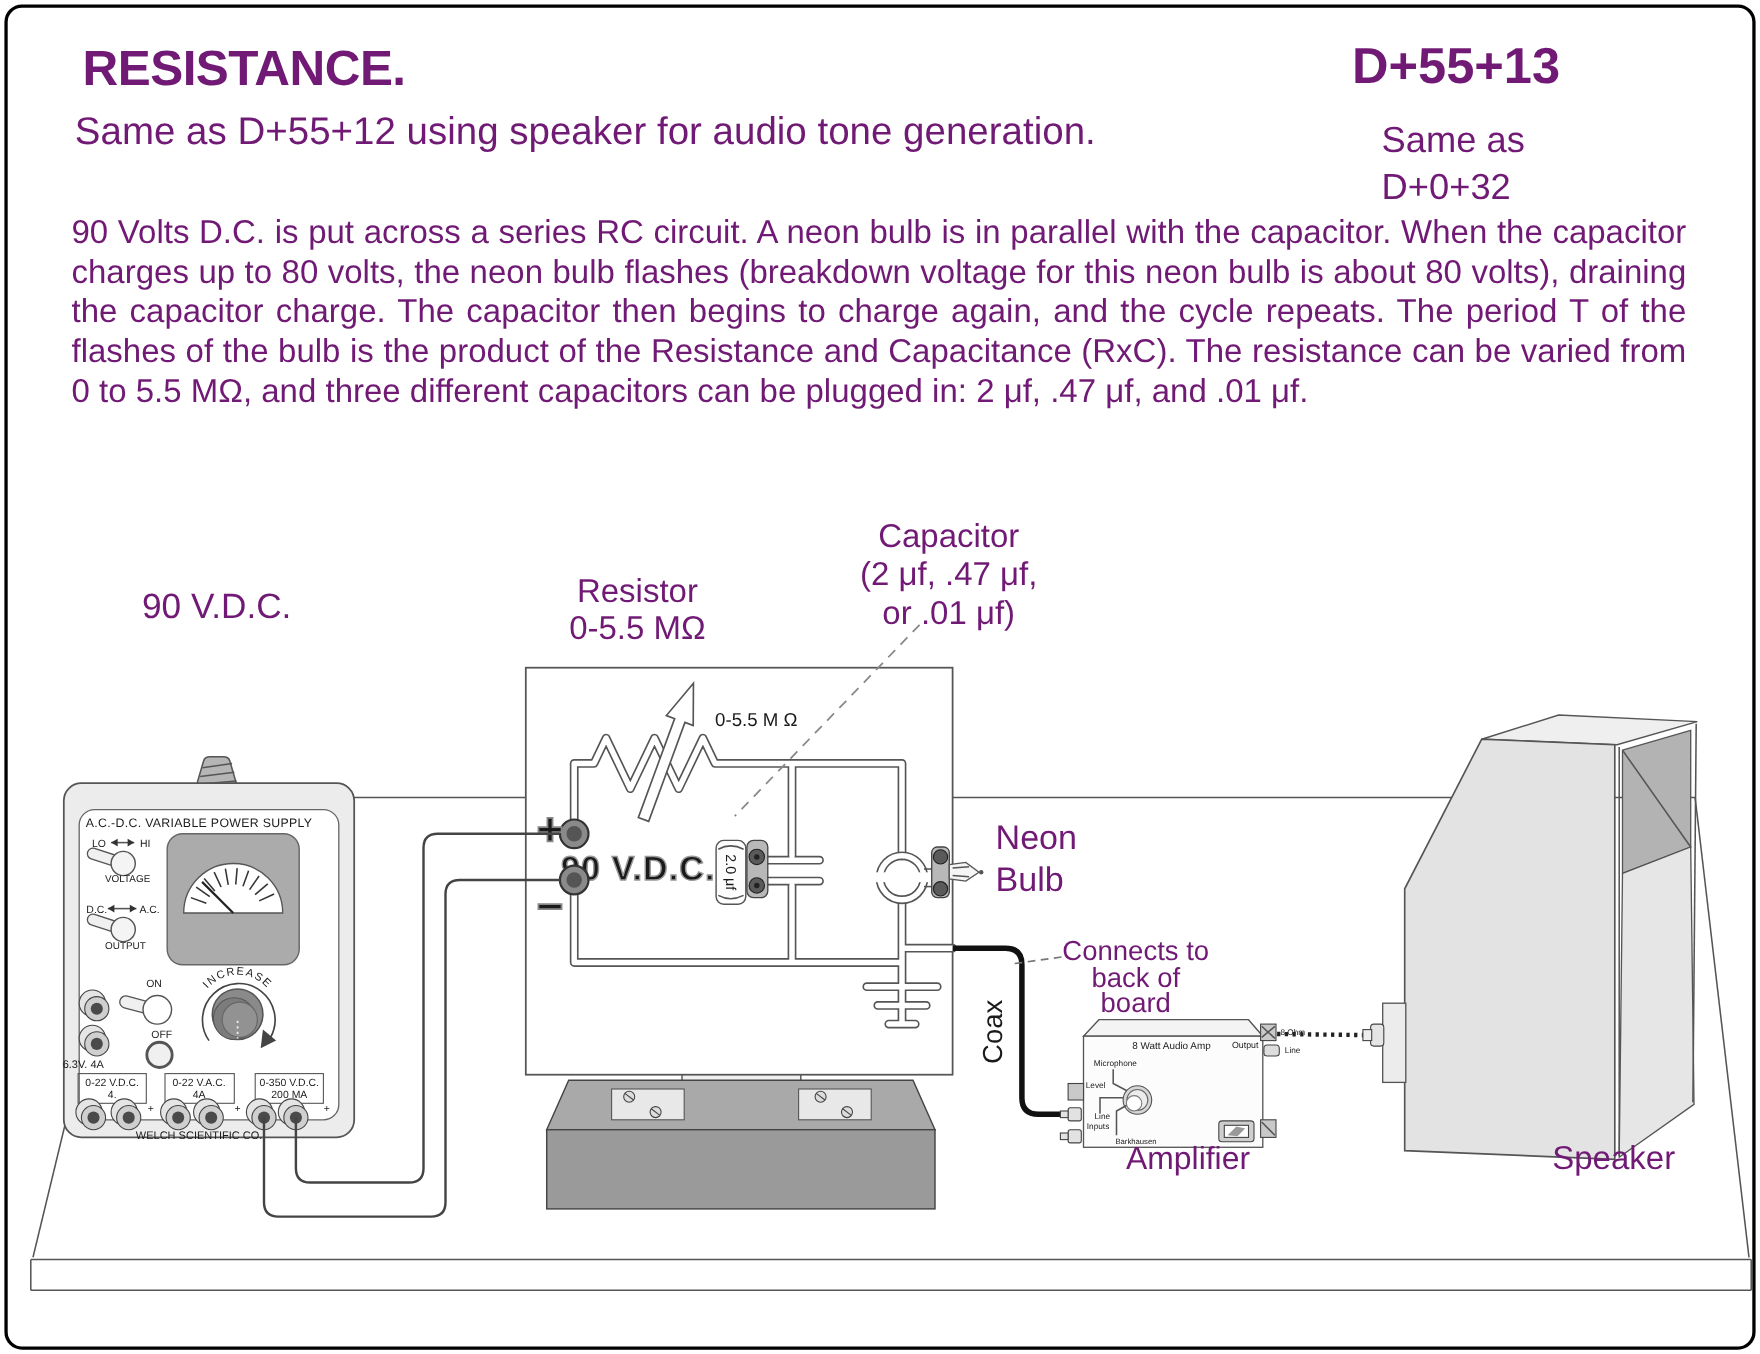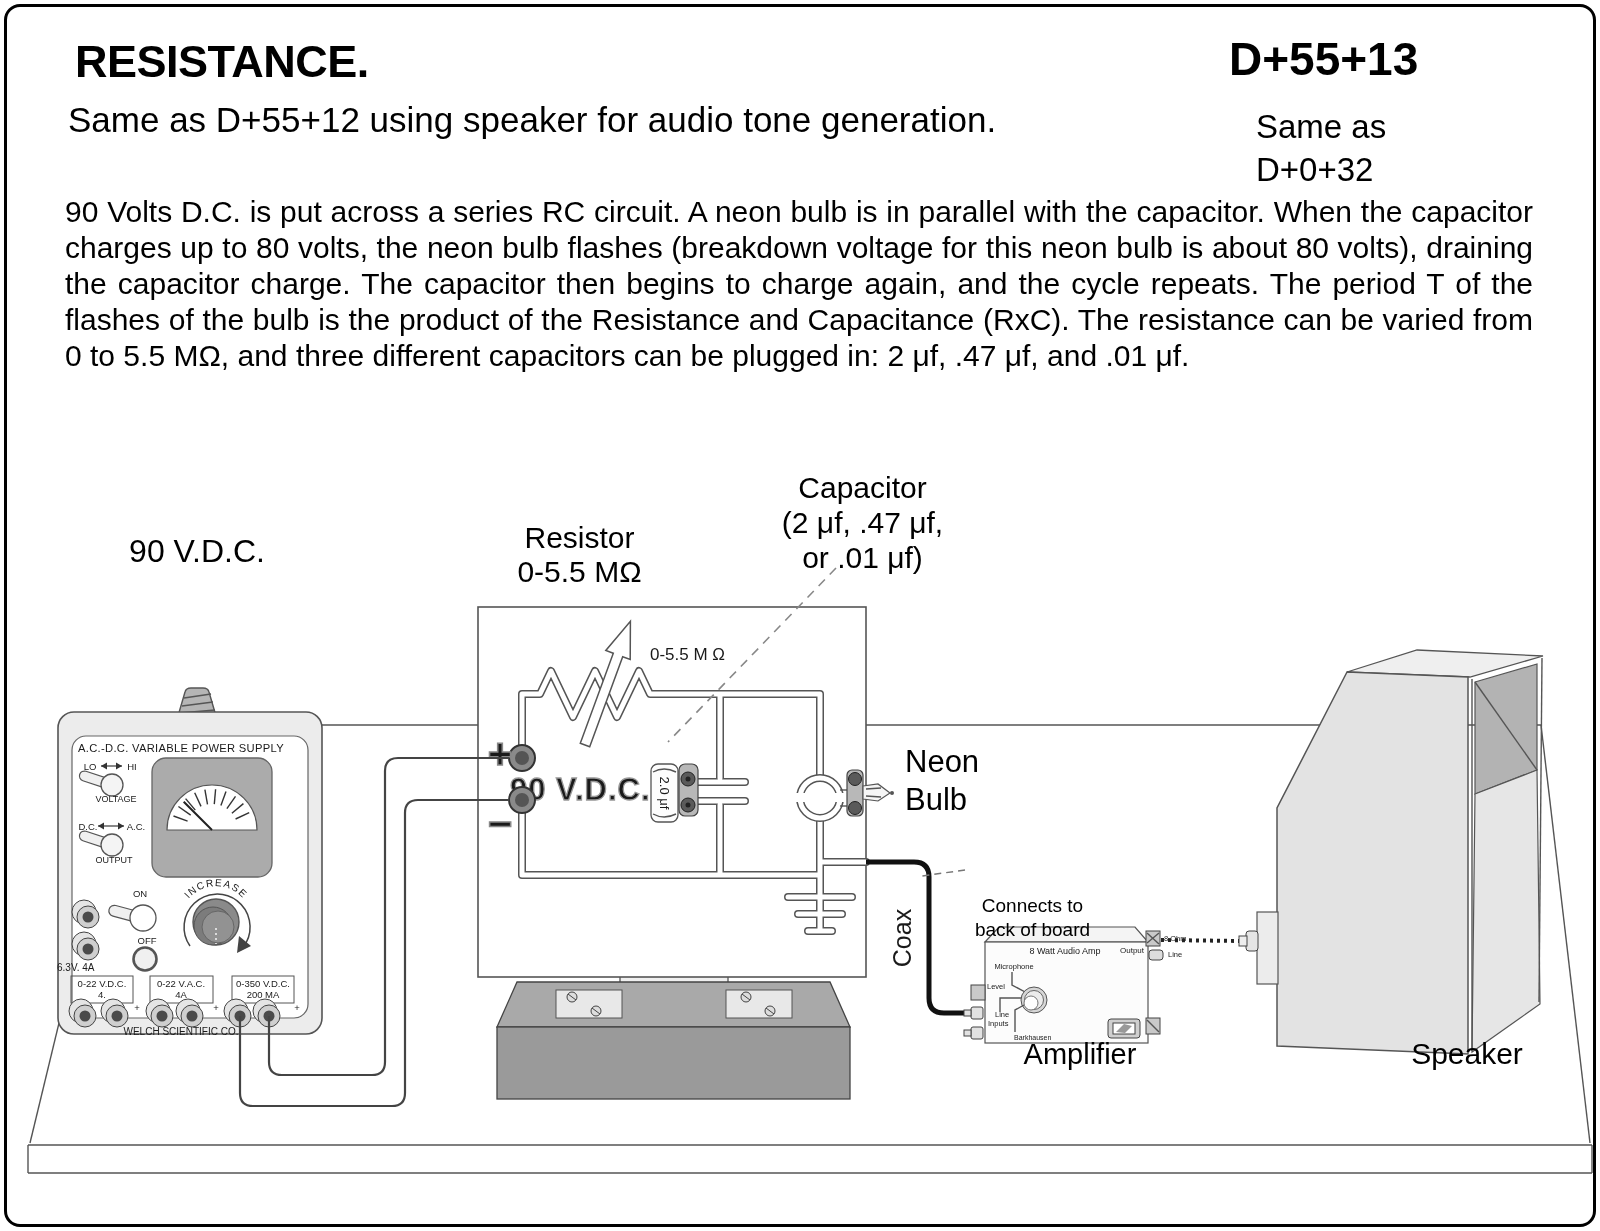--- a/index.html
+++ b/index.html
@@ -1,32 +1,32 @@
 <!DOCTYPE html>
 <html><head>
 <meta charset="utf-8">
 <style>
   html,body{margin:0;padding:0;background:#fff;}
   body{width:1600px;height:1231px;position:relative;overflow:hidden;
        font-family:"Liberation Sans",sans-serif;color:#111;}
   .frame{position:absolute;inset:4px;border:3px solid #000;border-radius:16px;}
-  .lbl{position:absolute;color:#000000;font-family:"Liberation Sans",sans-serif;}
+  .lbl{position:absolute;color:#701a75;font-family:"Liberation Sans",sans-serif;}
   .center{text-align:center;}
   #title{left:75px;top:36px;font-size:45px;font-weight:bold;letter-spacing:-.5px;}
   #code{left:1229px;top:32px;font-size:46px;font-weight:bold;}
   #subtitle{left:68px;top:100px;font-size:35px;}
   #sameas{left:1256px;top:105px;font-size:33px;line-height:43px;}
   #paras{left:65px;top:194px;width:1468px;font-size:30px;line-height:36px;text-align:justify;}
   #paras p{margin:0;}
   #paras p.ind{text-indent:82px;}
   #lbl-ps{left:62px;top:533px;width:270px;font-size:32px;line-height:36px;}
   #lbl-res{left:472px;top:521px;width:215px;font-size:30px;line-height:34px;}
   #lbl-cap{left:750px;top:470px;width:225px;font-size:30px;line-height:35px;}
   #lbl-neon{left:905px;top:743px;width:130px;font-size:31px;line-height:38px;}
-  #lbl-conn{left:960px;top:854px;width:145px;font-size:19px;line-height:23.5px;margin-top:40px;}
+  #lbl-conn{left:960px;top:854px;width:145px;font-size:25px;line-height:23.5px;}
   #lbl-amp{left:990px;top:1038px;width:180px;font-size:29px;}
   #lbl-spk{left:1377px;top:1037px;width:180px;font-size:30px;}
   svg{position:absolute;left:0;top:0;}
   svg text{font-family:"Liberation Sans",sans-serif;fill:#1a1a1a;}
   .tu1{stroke:#555;stroke-width:8;fill:none;stroke-linejoin:round;stroke-linecap:round;}
   .tu2{stroke:#fff;stroke-width:5;fill:none;stroke-linejoin:round;stroke-linecap:round;}
   .ln{stroke:#555;stroke-width:1.4;fill:none;}
   .wire{stroke:#444;stroke-width:2.2;fill:none;}
 </style>
 </head>

